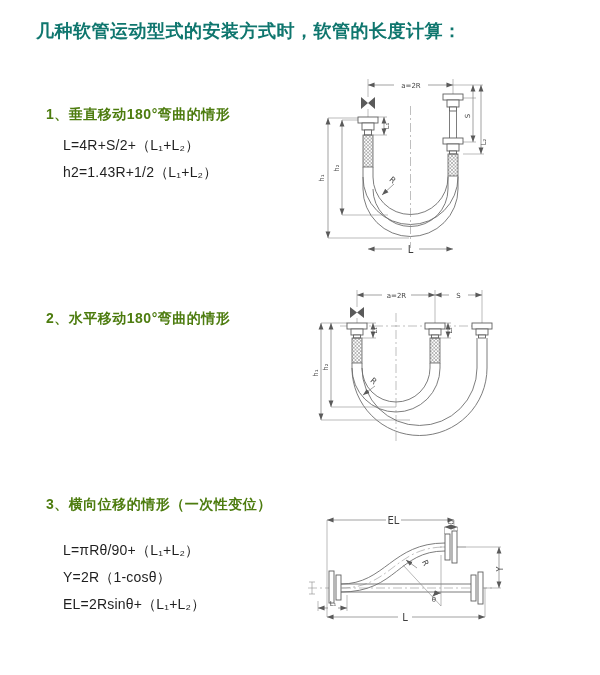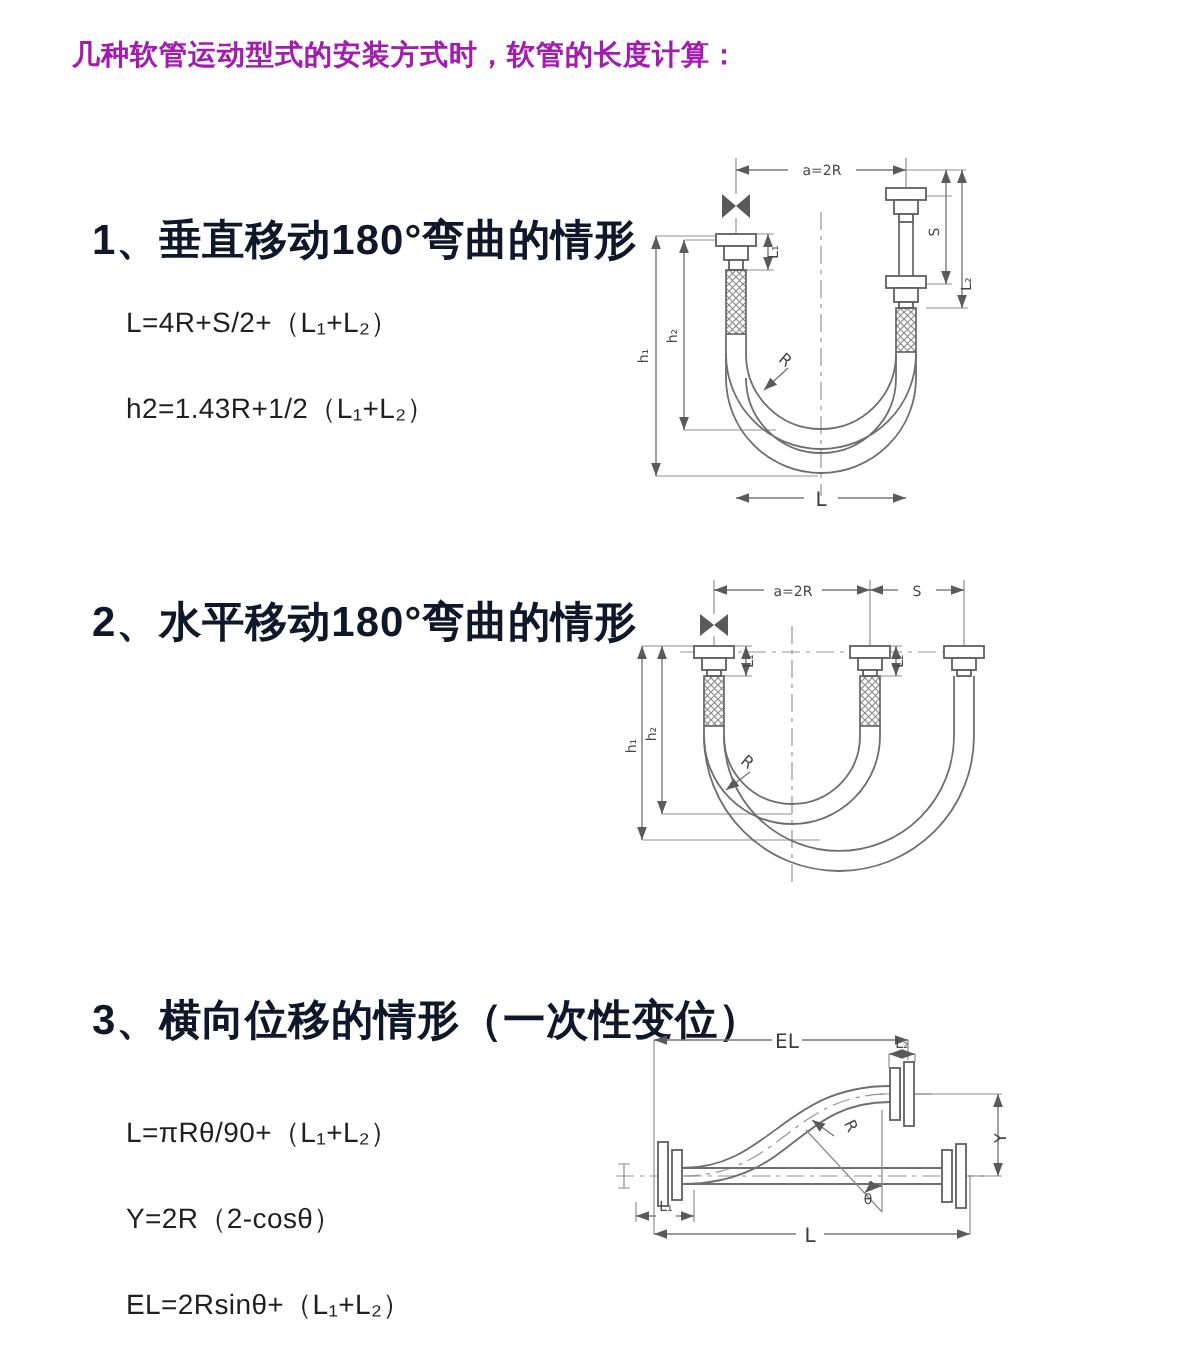--- a/index.html
+++ b/index.html
@@ -2,31 +2,31 @@
 <html><head>
 <meta charset="utf-8">
 <style>
   html,body{margin:0;padding:0;}
   body{
     width:600px;height:675px;background:#ffffff;position:relative;overflow:hidden;
     font-family:"Liberation Sans",sans-serif;
   }
   .page-title{
     position:absolute;left:36px;top:19px;
-    font-size:14px;font-weight:700;color:#a21caf;letter-spacing:.5px;
+    font-size:18px;font-weight:700;color:#0f766e;letter-spacing:.5px;
   }
   .sec-heading{
     position:absolute;left:46px;
-    font-size:21px;font-weight:700;color:#0f172a;letter-spacing:.5px;
+    font-size:14px;font-weight:700;color:#4d7c0f;letter-spacing:.5px;
   }
   .formulas{
     position:absolute;left:63px;
     font-size:14px;color:#1f1f1f;letter-spacing:.2px;
   }
-  .formulas .frow{height:27px;line-height:27px;margin-top:16px;}
+  .formulas .frow{height:27px;line-height:27px;}
   .diag{position:absolute;}
   
   .ln   {stroke:#6e6e6e;stroke-width:.9;fill:none;}
   .fit  {stroke:#5f5f5f;stroke-width:.9;fill:#ffffff;}
   .hx   {stroke:#5f5f5f;stroke-width:.8;}
   .dim  {stroke:#787878;stroke-width:.7;fill:none;}
   .ext  {stroke:#8f8f8f;stroke-width:.6;fill:none;}
   .cl   {stroke:#949494;stroke-width:.6;fill:none;stroke-dasharray:9 3 2 3;}
   .thin {stroke:#8a8a8a;stroke-width:.6;fill:none;}
   .valve{fill:#5a5a5a;stroke:none;}
@@ -38,28 +38,28 @@
 <body>
 
 <div class="page-title">几种软管运动型式的安装方式时，软管的长度计算：</div>
 
 <div class="sec-heading" style="top:106px">1、垂直移动180°弯曲的情形</div>
 <div class="formulas" style="top:132px">
   <div class="frow">L=4R+S/2+（L₁+L₂）</div>
   <div class="frow">h2=1.43R+1/2（L₁+L₂）</div>
 </div>
 
-<div class="sec-heading" style="top:297px">2、水平移动180°弯曲的情形</div>
+<div class="sec-heading" style="top:310px">2、水平移动180°弯曲的情形</div>
 <div class="formulas" style="top:326px">
 </div>
 
 <div class="sec-heading" style="top:496px">3、横向位移的情形（一次性变位）</div>
 <div class="formulas" style="top:537px">
   <div class="frow">L=πRθ/90+（L₁+L₂）</div>
-  <div class="frow">Y=2R（2-cosθ）</div>
+  <div class="frow">Y=2R（1-cosθ）</div>
   <div class="frow">EL=2Rsinθ+（L₁+L₂）</div>
 </div>
 
 <svg class="diag" style="left:312px;top:72px" width="258" height="190" viewBox="0 0 258 190">
   <defs>
     <marker id="ar1" viewBox="0 0 8 8" refX="7.5" refY="4" markerWidth="7" markerHeight="7" markerUnits="userSpaceOnUse" orient="auto-start-reverse">
       <path d="M0,1.2 L7.5,4 L0,6.8 Z" fill="#5a5a5a"></path>
     </marker>
     <pattern id="h1" width="3.5" height="3.5" patternUnits="userSpaceOnUse">
       <path d="M0,0 L3.5,3.5 M3.5,0 L0,3.5" stroke="#8b8b8b" stroke-width="0.6"></path>

